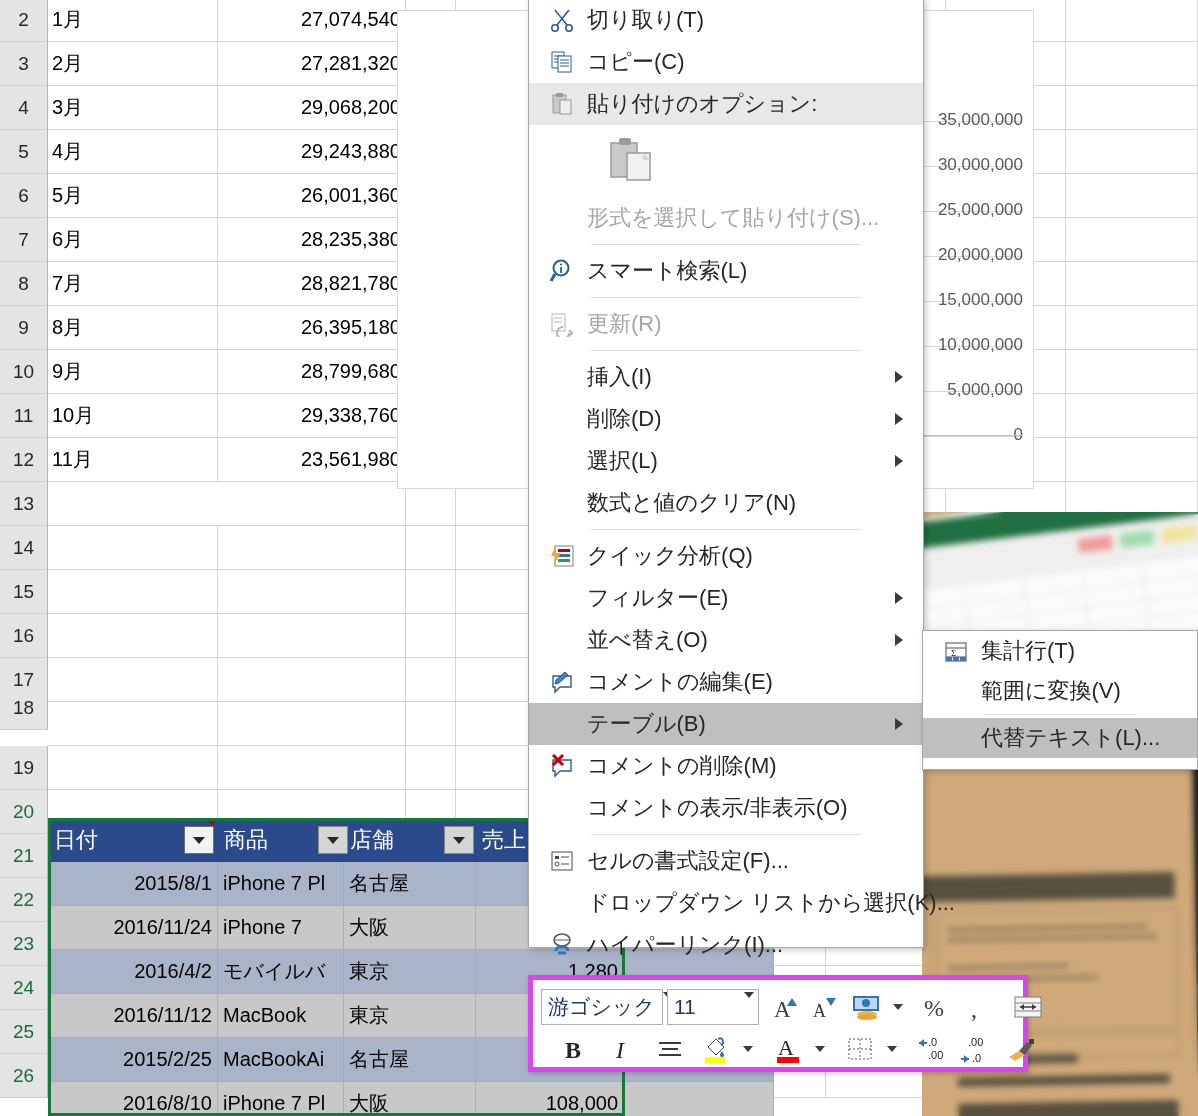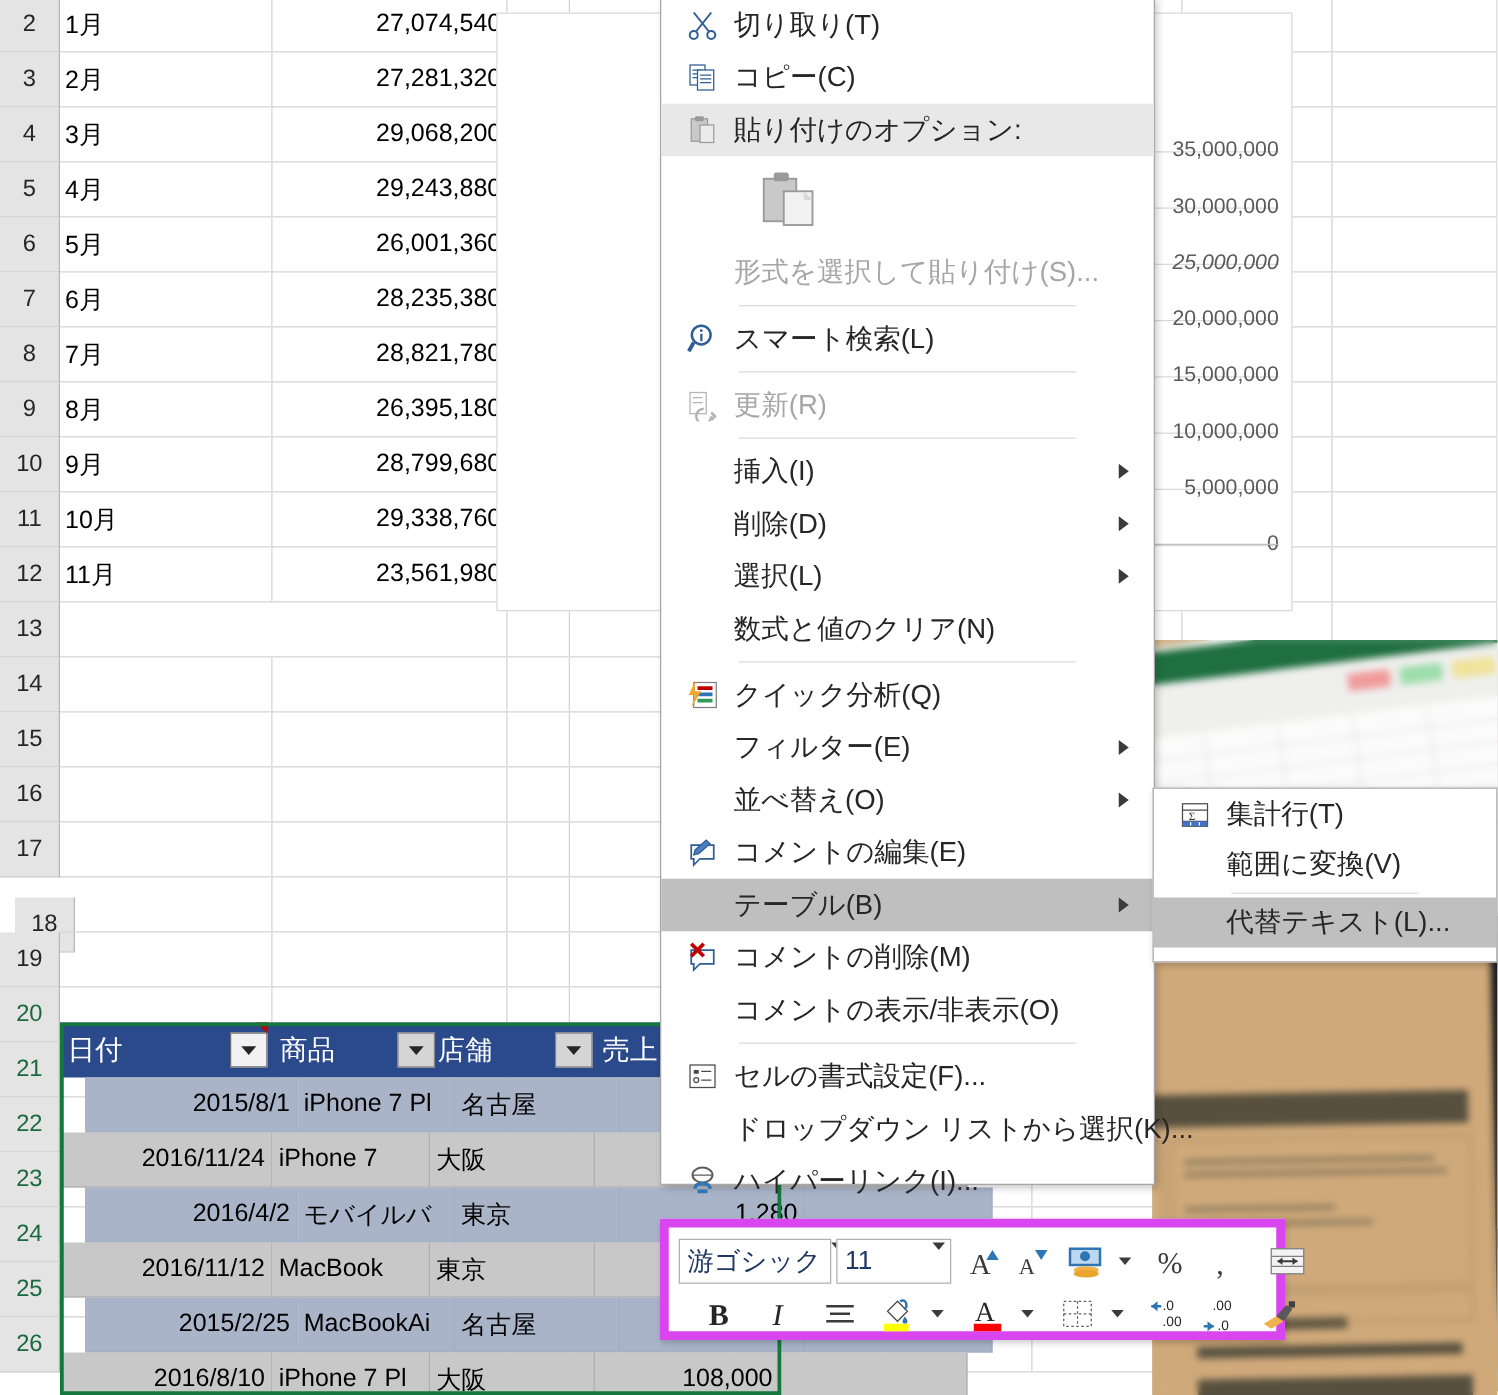--- a/index.html
+++ b/index.html
@@ -82,21 +82,21 @@
           color:#ffffff;font-size:22px;padding-left:6px;}
   .filt{position:absolute;top:8px;width:30px;height:28px;background:#d5d5d5;border:1px solid #8a8a8a;
         box-sizing:border-box;display:flex;align-items:center;justify-content:center;}
   .filt.active{background:#f2f2f2;border-color:#707070;}
   .filt svg{display:block;}
   .cmtmark{position:absolute;width:0;height:0;border-left:9px solid transparent;border-top:9px solid #c00000;}
   .trow{position:absolute;left:0;height:44px;}
   .trow .tc{position:absolute;top:0;height:44px;box-sizing:border-box;
             border-right:1px solid #9fadc7;border-bottom:1px solid #9fadc7;
             display:flex;align-items:center;font-size:20px;color:#000;padding:0 5px;}
-  .trow.odd .tc{background:#aab4c8;margin-left:20px;}
+  .trow.odd .tc{background:#aab4c8;}
   .trow.even .tc{background:#c8c8c8;border-right-color:#b0b0b0;border-bottom-color:#b0b0b0;}
   .tc.num{justify-content:flex-end;}
   .t-a{left:0;width:170px;}
   .t-b{left:170px;width:126px;}
   .t-c{left:296px;width:132px;}
   .t-d{left:428px;width:148px;}
   .t-e{left:576px;width:150px;}
 
   
   #ctx{
@@ -121,21 +121,21 @@
     background:#fff;border:1px solid #a7a7a7;box-sizing:border-box;z-index:50;
     box-shadow:2px 2px 6px rgba(0,0,0,.22);
   }
   #sub .mi{height:40px;}
   #sub .mi .lbl{margin-left:58px;font-size:22px;}
   #sub .msep{margin:3px 62px 3px 62px;}
 
   
   #mini{
     position:absolute;left:528px;top:975px;width:500px;height:97px;
-    background:#ffffff;border:7px solid #d946ef;box-sizing:border-box;z-index:60;
+    background:#ffffff;border:5px solid #d946ef;box-sizing:border-box;z-index:60;
     box-shadow:1px 2px 5px rgba(0,0,0,.2);
   }
   #mini .r1{position:absolute;left:8px;top:7px;height:40px;display:flex;align-items:center;}
   #mini .r2{position:absolute;left:8px;top:49px;height:40px;display:flex;align-items:center;}
   .mcombo{height:36px;border:1px solid #b0b0b0;box-sizing:border-box;display:flex;align-items:center;
           padding:0 4px 0 6px;background:#fff;}
   .mcombo .cv{font-size:21px;color:#1f3864;white-space:nowrap;}
   .mcombo .cd{margin-left:auto;padding-left:8px;}
   .mbtn{width:38px;height:38px;display:flex;align-items:center;justify-content:center;}
   .mbtn.sm{width:26px;}
@@ -329,21 +329,21 @@
       <div class="cell c-a"></div>
       <div class="cell c-b num"></div>
       <div class="cell c-c"></div>
       <div class="cell c-d"></div>
       <div class="cell c-e"></div>
       <div class="cell c-f"></div>
       <div class="cell c-g"></div>
       <div class="cell c-h"></div>
       <div class="cell c-i"></div>
     </div>
-    <div class="rowhdr" style="top: 718px; height: 44px; margin-left: 12px;">18</div>
+    <div class="rowhdr" style="top: 686px; height: 44px;">18</div>
     <div class="gridrow" style="top: 702px; height: 44px;">
       <div class="cell c-a"></div>
       <div class="cell c-b num"></div>
       <div class="cell c-c"></div>
       <div class="cell c-d"></div>
       <div class="cell c-e"></div>
       <div class="cell c-f"></div>
       <div class="cell c-g"></div>
       <div class="cell c-h"></div>
       <div class="cell c-i"></div>
@@ -455,21 +455,21 @@
         <div class="gl" style="top: 90px;"></div>
         <div class="gl" style="top: 135px;"></div>
         <div class="gl" style="top: 180px;"></div>
         <div class="gl" style="top: 225px;"></div>
         <div class="gl" style="top: 270px;"></div>
         <div class="gl" style="top: 315px;"></div>
       </div>
     <div id="ylabels">
         <div class="ylab" style="top: 0px;">35,000,000</div>
         <div class="ylab" style="top: 45px;">30,000,000</div>
-        <div class="ylab" style="top: 90px; font-style: italic;">25,000,000</div>
+        <div class="ylab" style="top: 90px;">25,000,000</div>
         <div class="ylab" style="top: 135px;">20,000,000</div>
         <div class="ylab" style="top: 180px;">15,000,000</div>
         <div class="ylab" style="top: 225px;">10,000,000</div>
         <div class="ylab" style="top: 270px;">5,000,000</div>
         <div class="ylab" style="top: 315px;">0</div>
       </div>
     <div id="bars"></div>
     <div id="xlabels"></div>
     <div class="axis-base"></div>
   </div>

